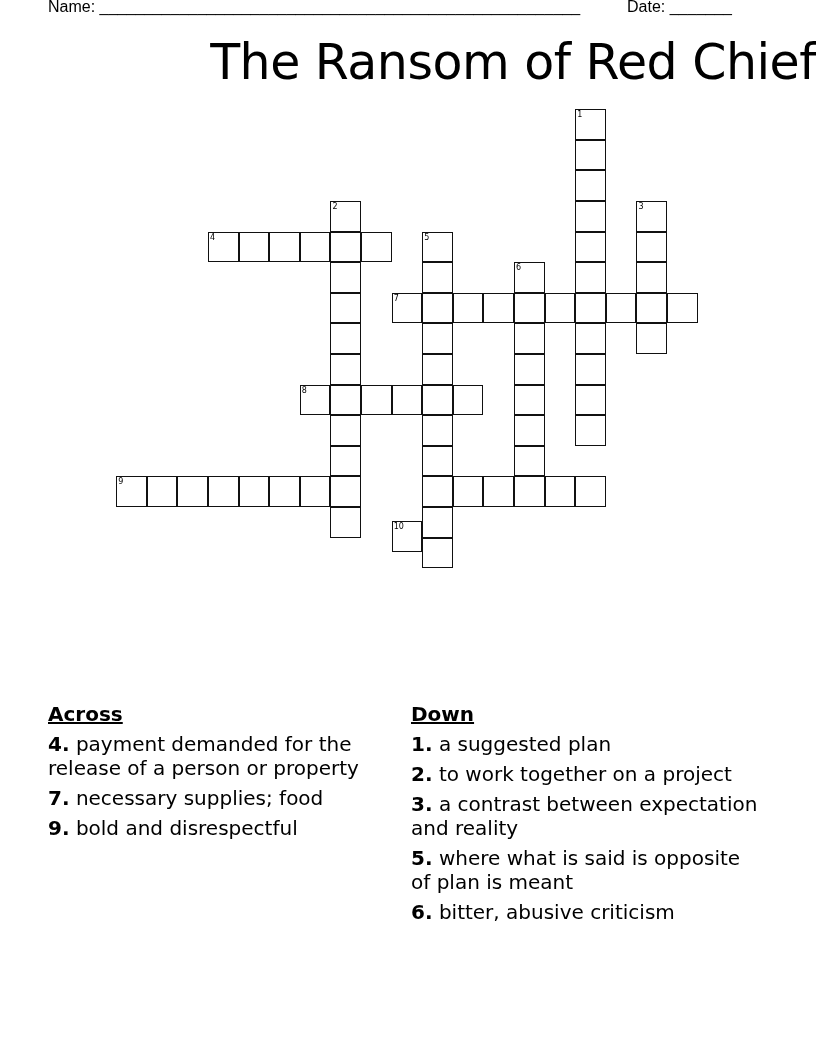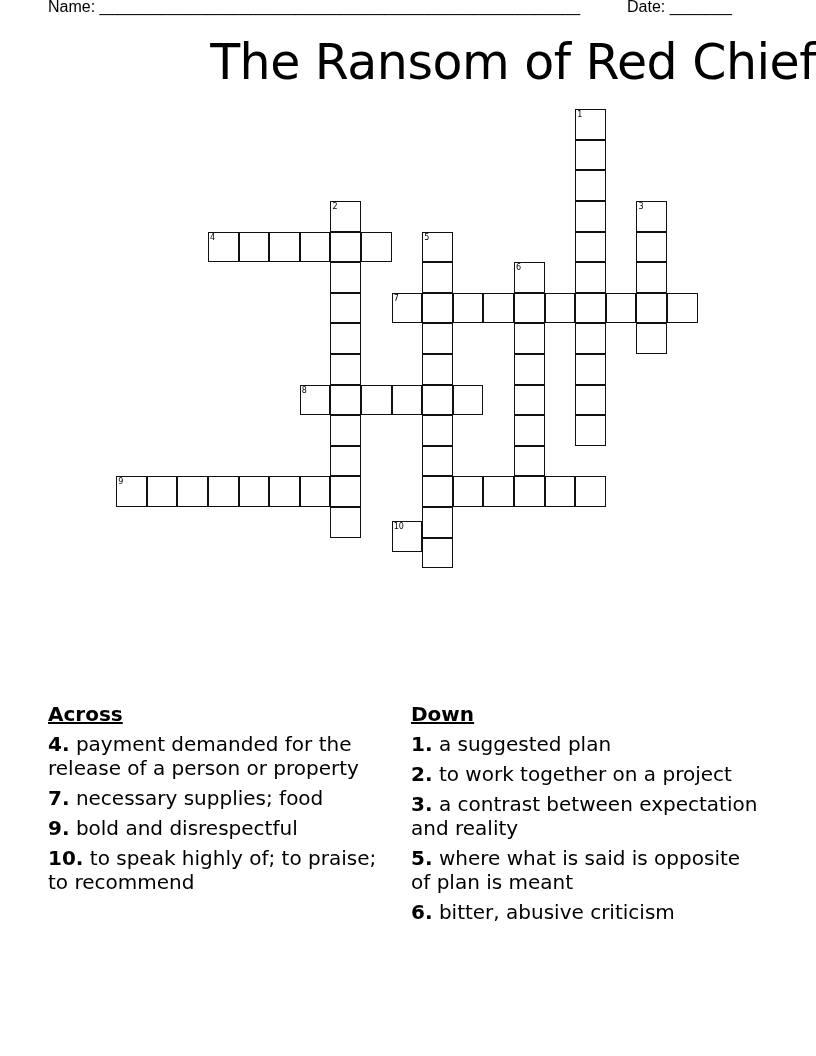--- a/index.html
+++ b/index.html
@@ -120,21 +120,20 @@
     <div class="cell" style="left: 484.2px; top: 477.2px;"></div>
     <div class="cell" style="left: 545.4px; top: 477.2px;"></div>
     <div class="cell" style="left: 576px; top: 477.2px;"></div>
   </div>
 
 <div class="clues" id="clues-across">
   <h3>Across</h3>
   <div class="clue"><b>4.</b> <span>payment demanded for the release of a person or property</span></div>
   <div class="clue"><b>7.</b> <span>necessary supplies; food</span></div>
   <div class="clue"><b>9.</b> <span>bold and disrespectful</span></div>
-  <div class="clue"><b>10.</b> <span>to speak highly of; to praise; to recommend</span></div>
 </div>
 
 <div class="clues" id="clues-down">
   <h3>Down</h3>
   <div class="clue"><b>1.</b> <span>a suggested plan</span></div>
   <div class="clue"><b>2.</b> <span>to work together on a project</span></div>
   <div class="clue"><b>3.</b> <span>a contrast between expectation and reality</span></div>
   <div class="clue"><b>5.</b> <span>where what is said is opposite of plan is meant</span></div>
   <div class="clue"><b>6.</b> <span>bitter, abusive criticism</span></div>
 </div>

